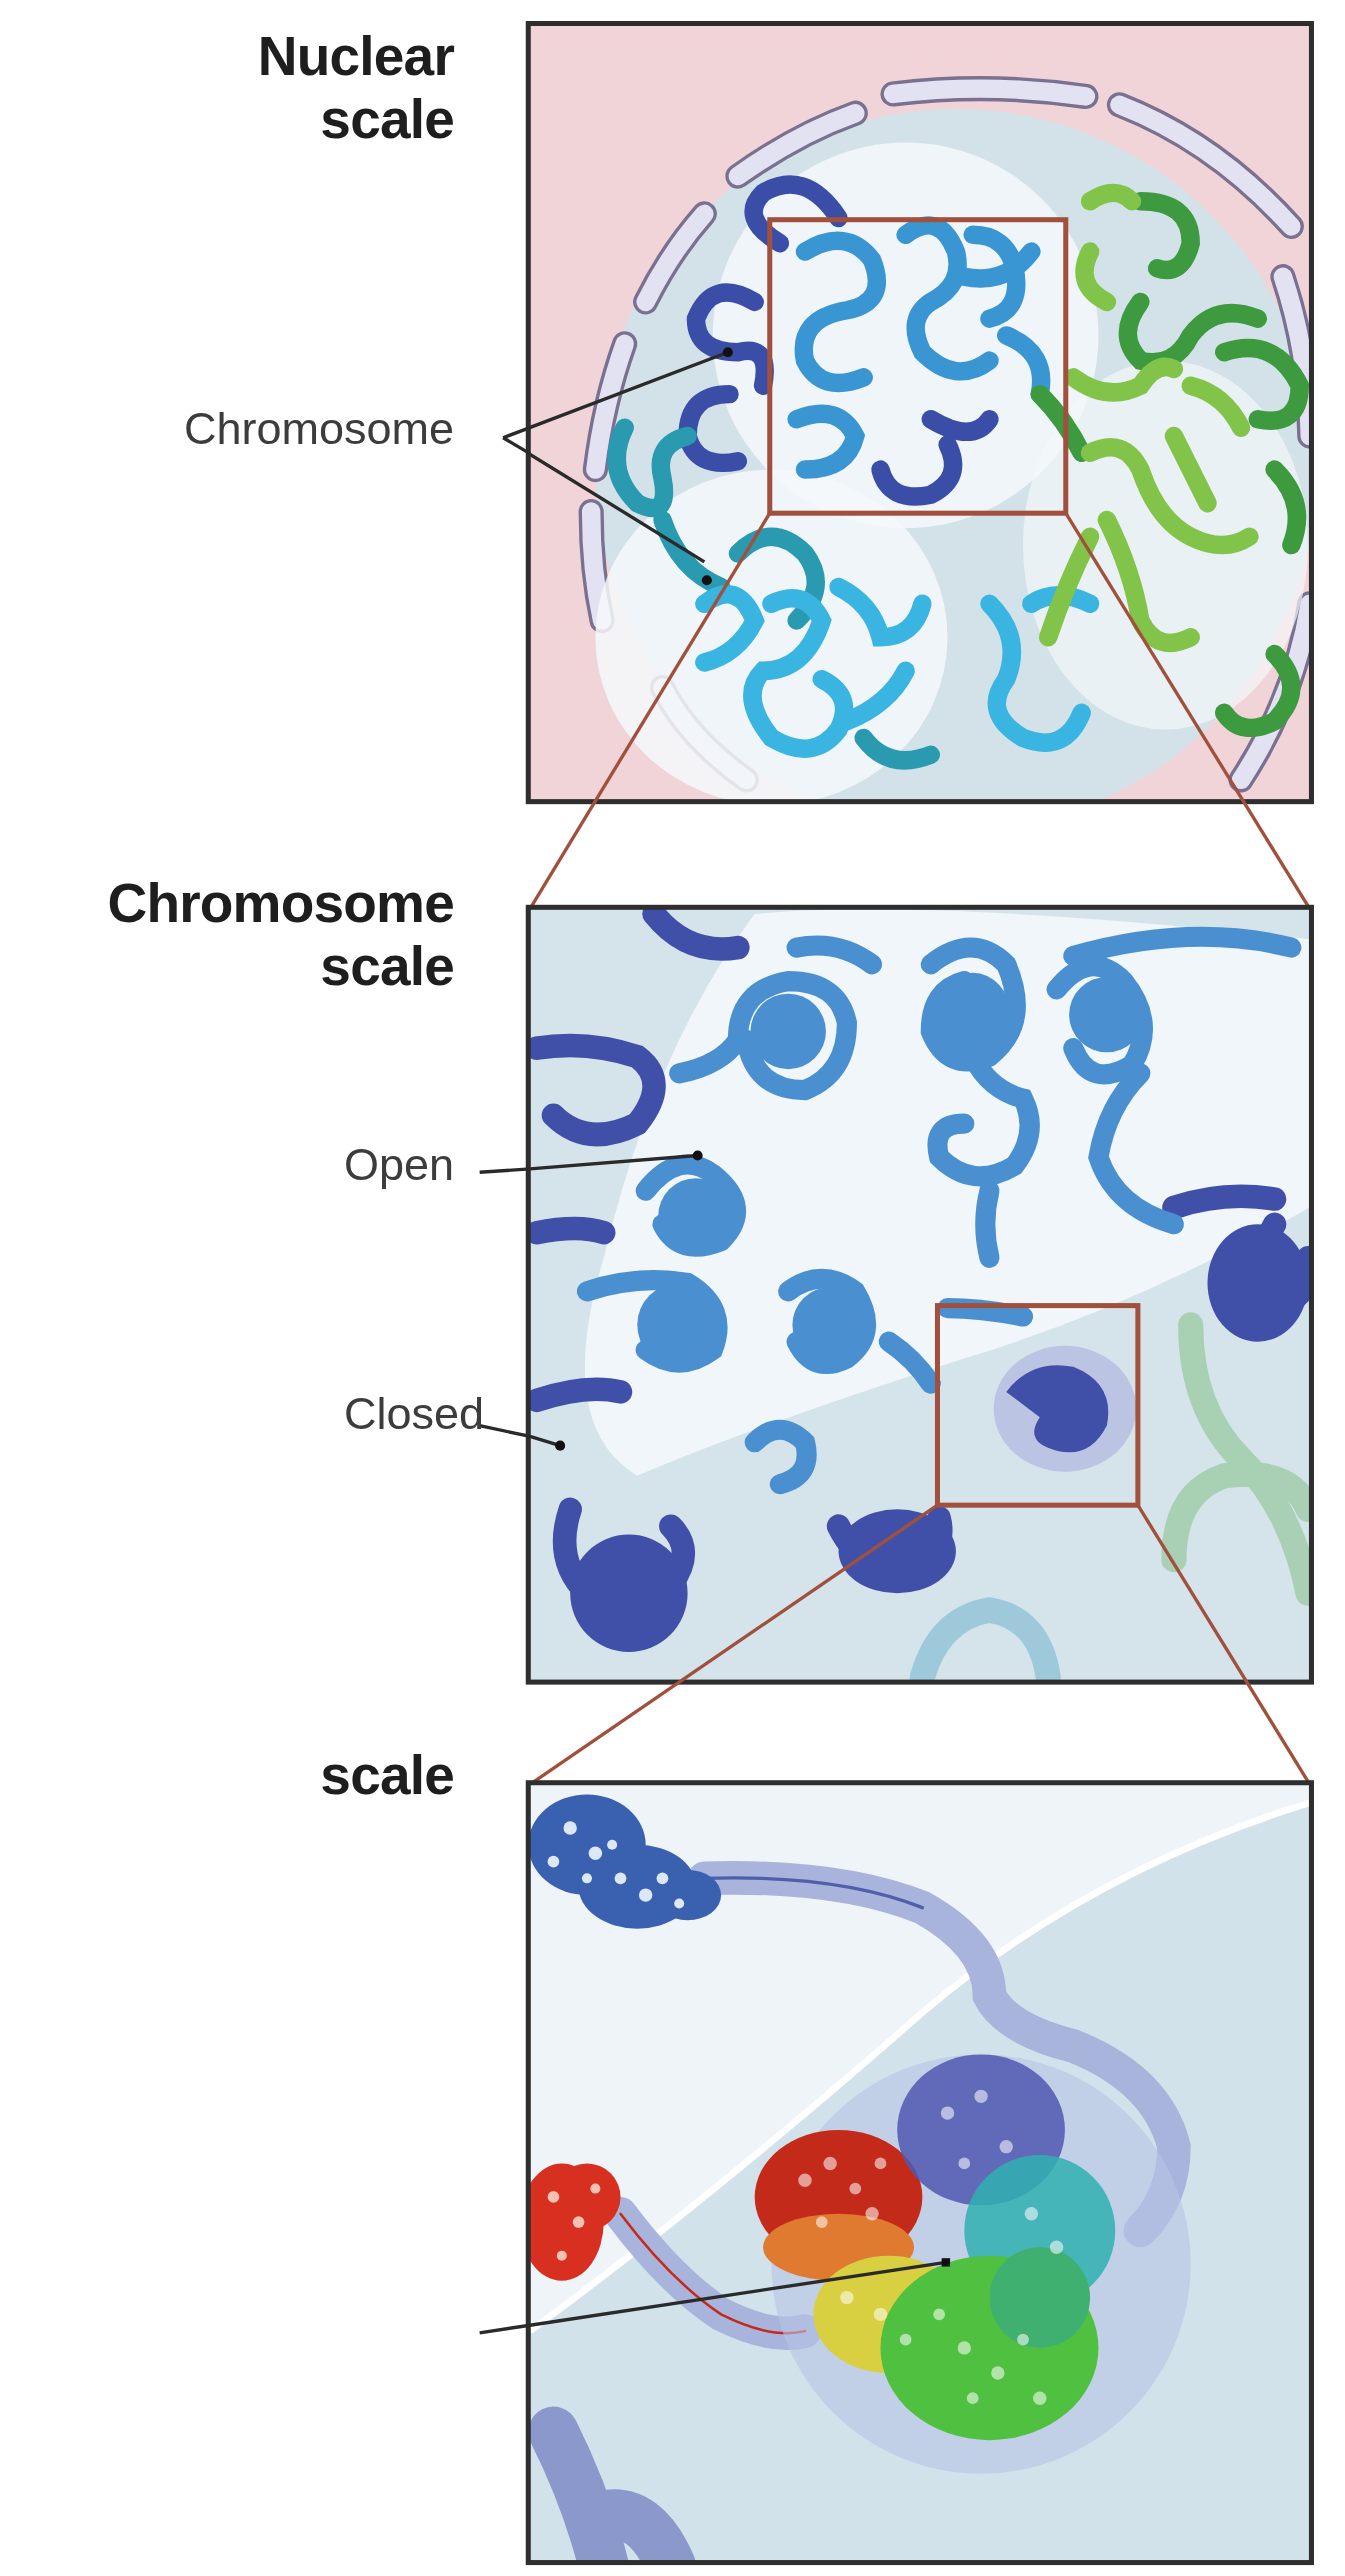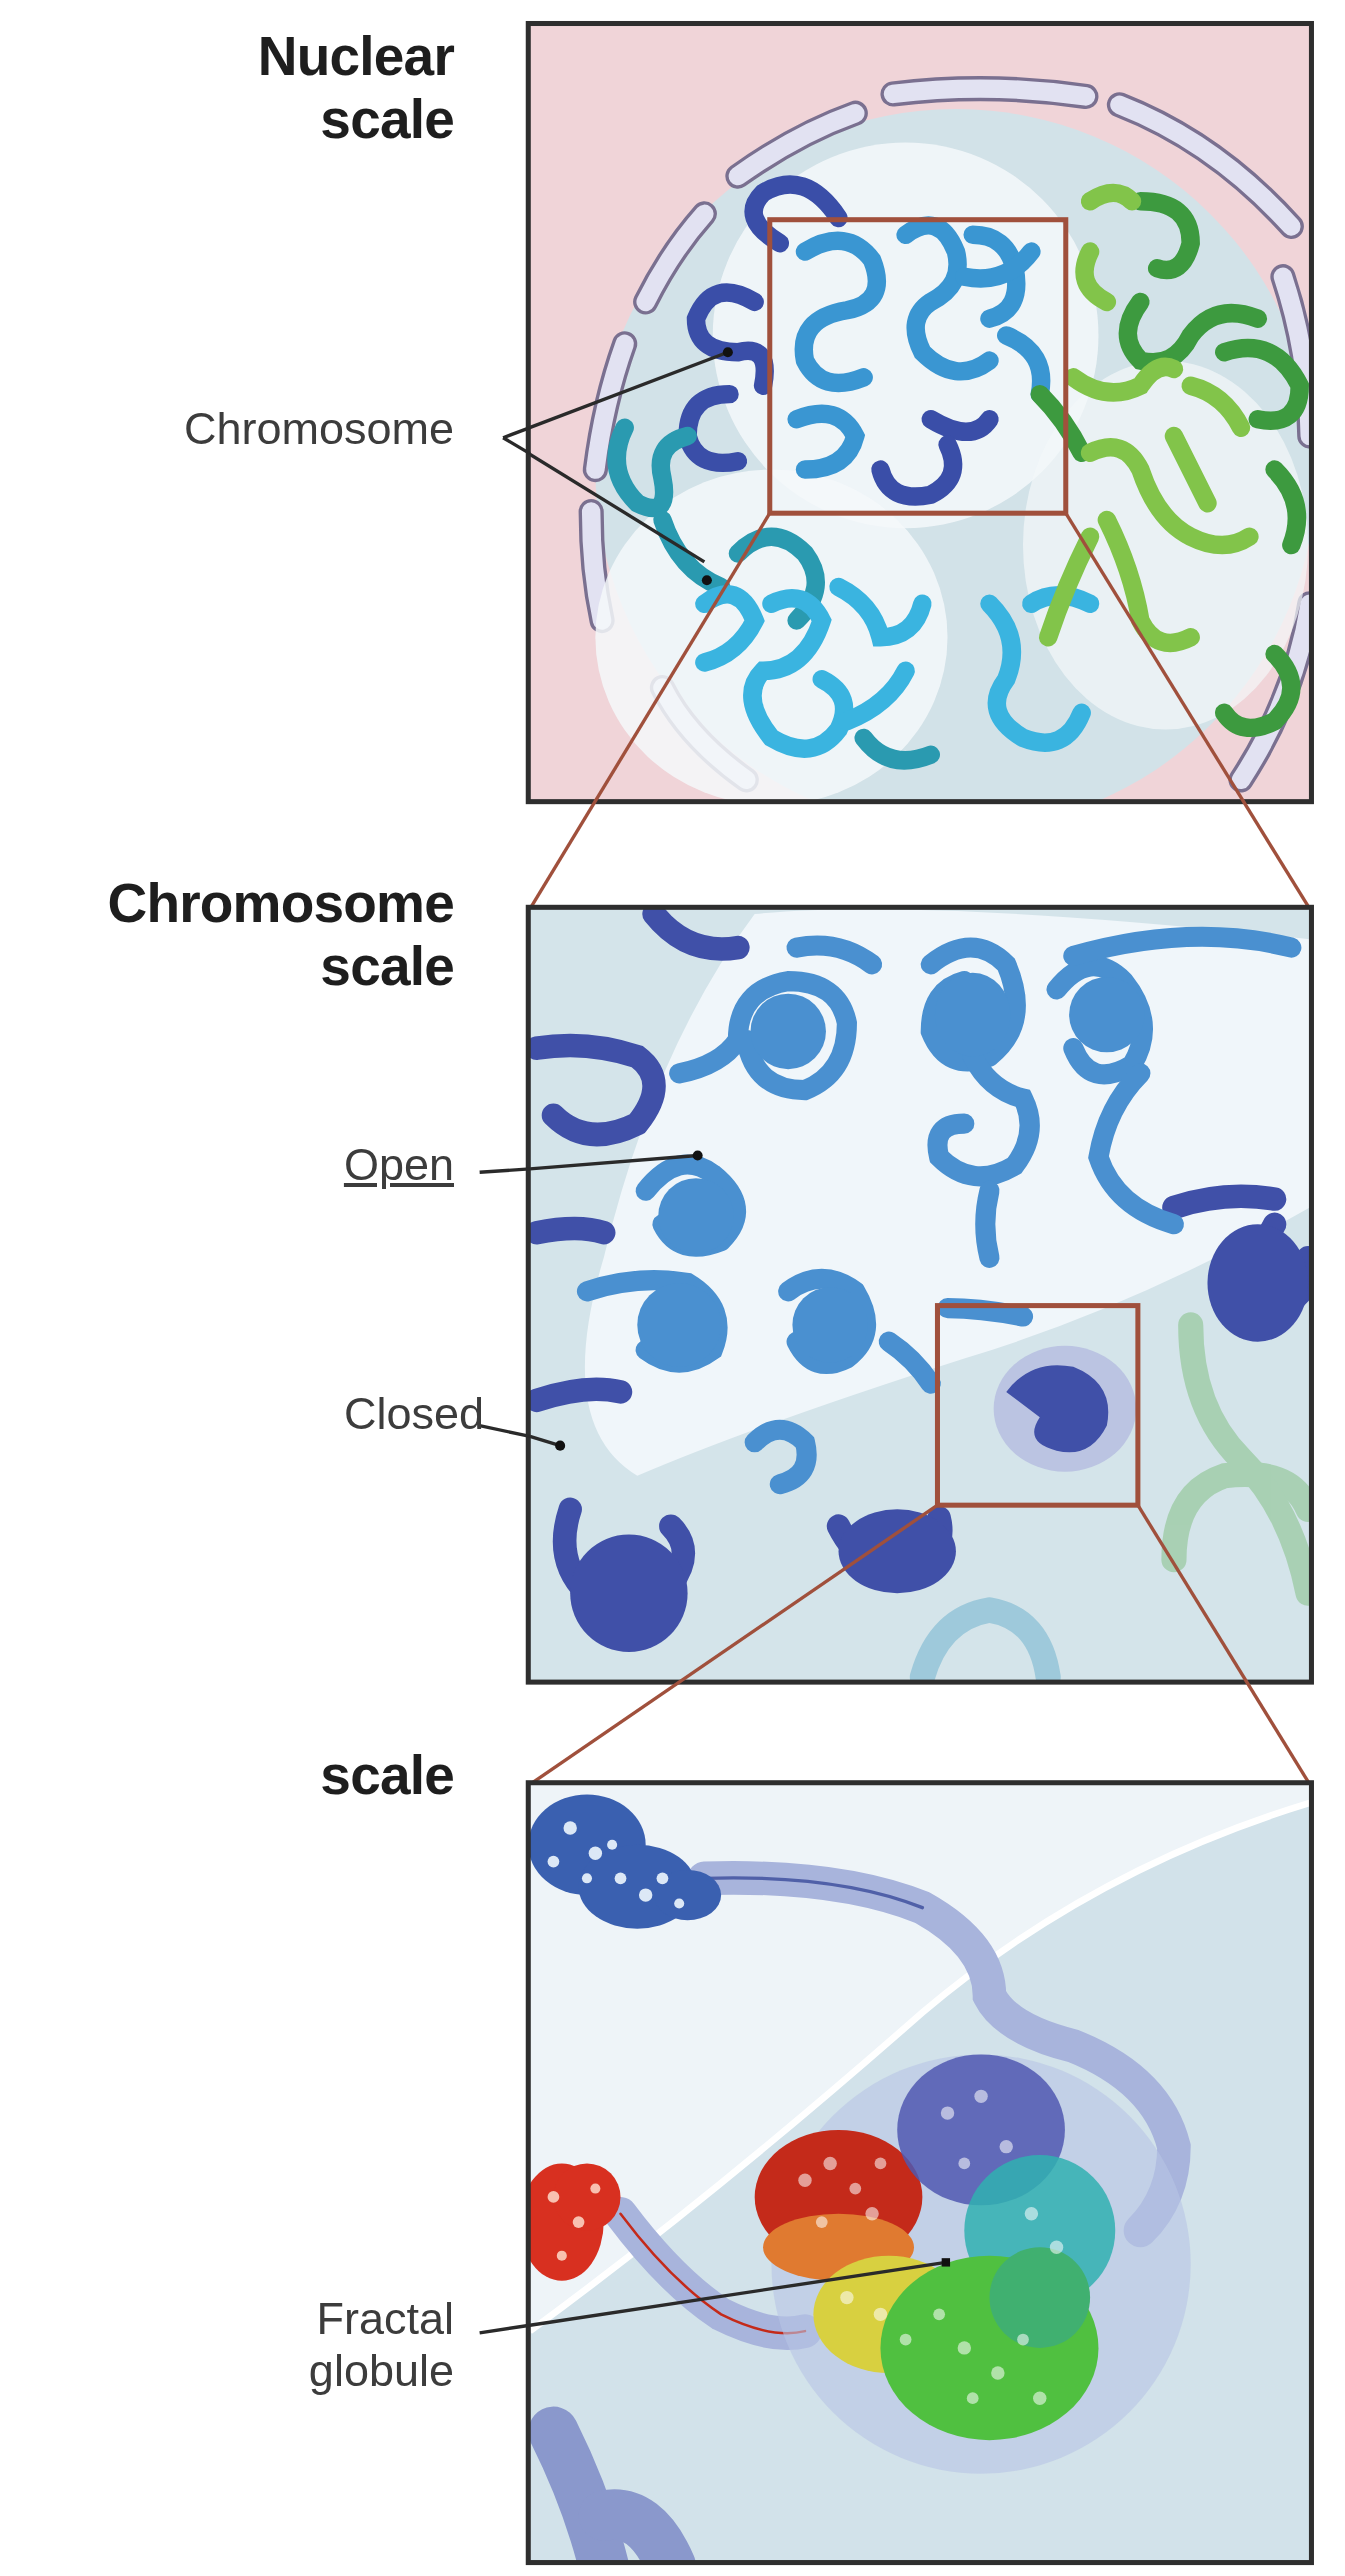--- a/index.html
+++ b/index.html
@@ -292,28 +292,24 @@
     <div>scale</div>
   </div>
   <div class="label callout" style="right:891px; top:403px;">
     <div>Chromosome</div>
   </div>
 
   <div class="label title" style="right:891px; top:872px;">
     <div>Chromosome</div>
     <div>scale</div>
   </div>
-  <div class="label callout" style="right:891px; top:1139px;text-decoration:underline;">
+  <div class="label callout" style="right:891px; top:1139px;">
     <div>Open</div>
   </div>
   <div class="label callout" style="right:861px; top:1388px;">
     <div>Closed</div>
   </div>
 
   <div class="label title" style="right:891px; top:1744px;">
     <div>scale</div>
   </div>
-  <div class="label callout" style="right:891px; top:2293px;">
-    <div>Fractal</div>
-    <div>globule</div>
-  </div>
 </div>
 
 
 </body></html>

